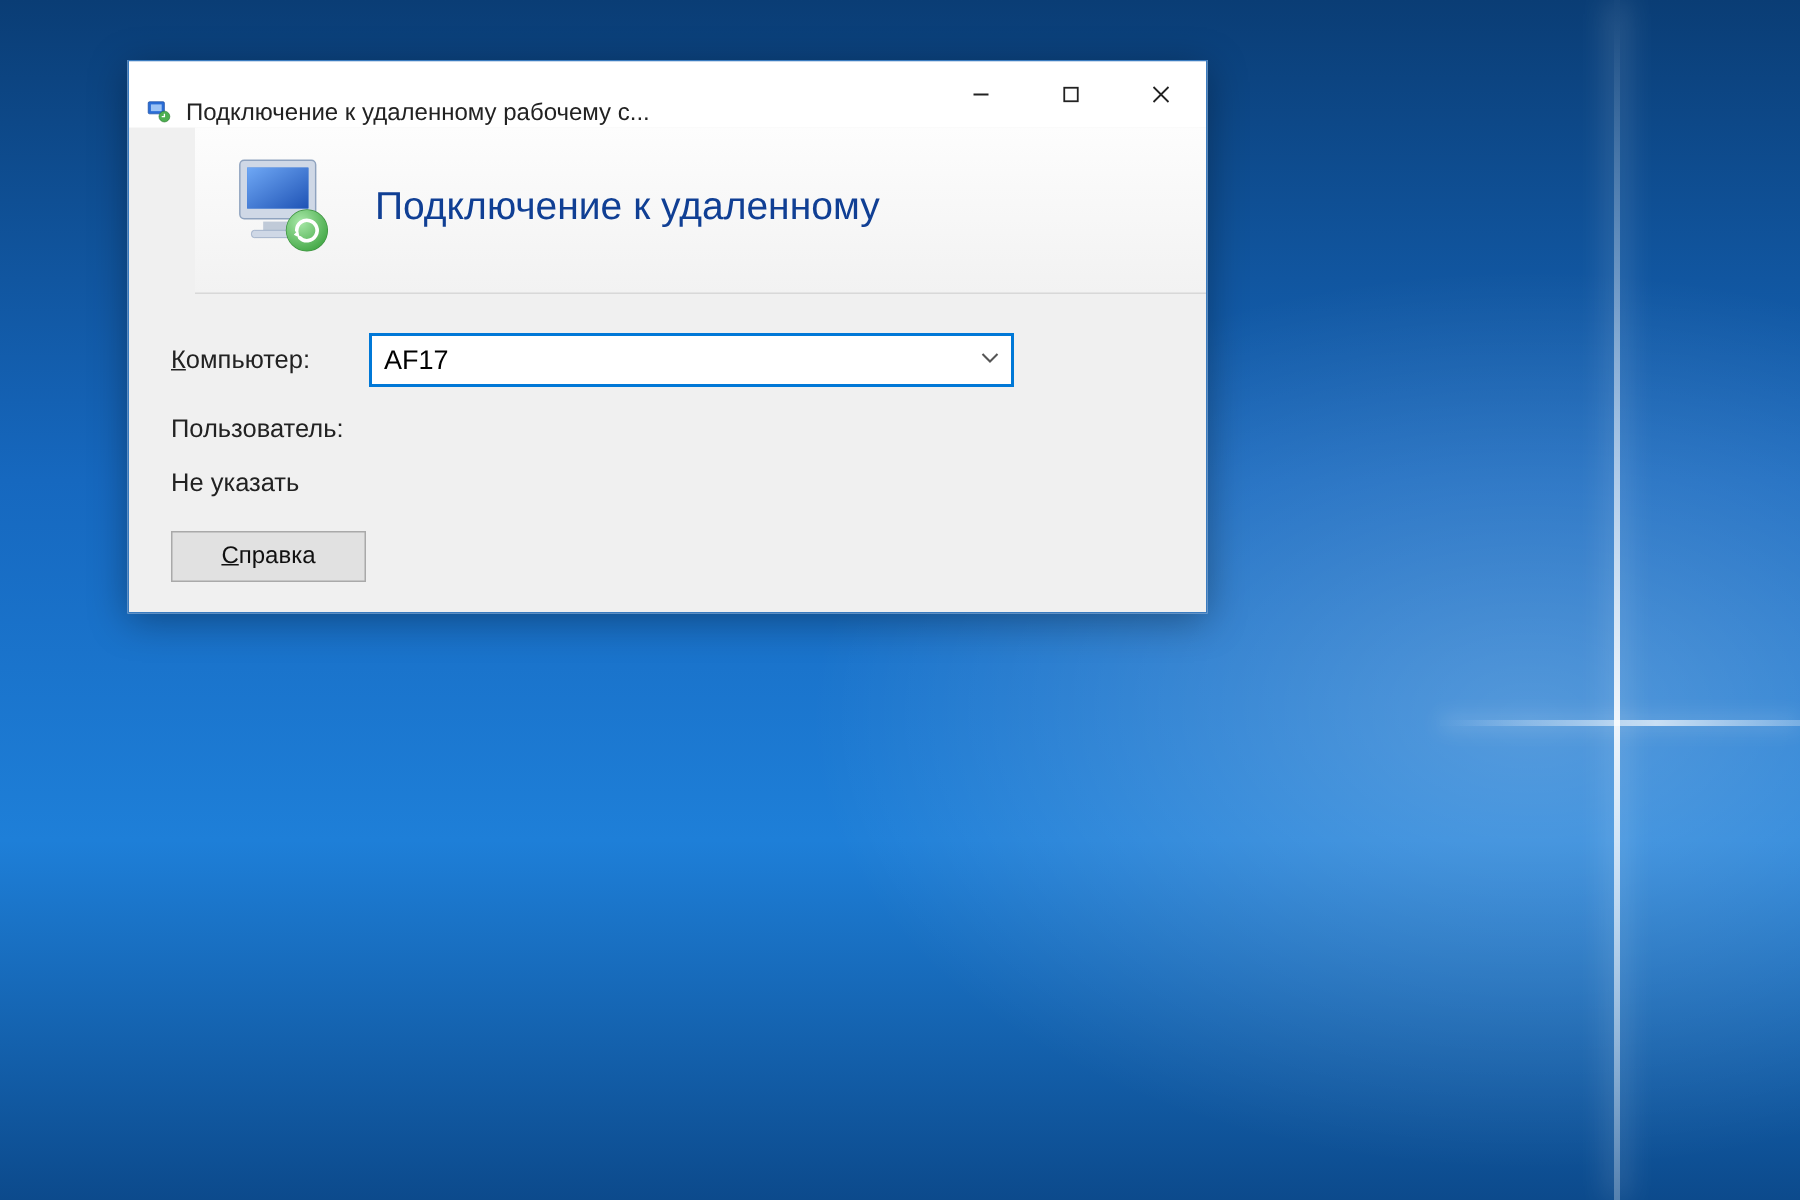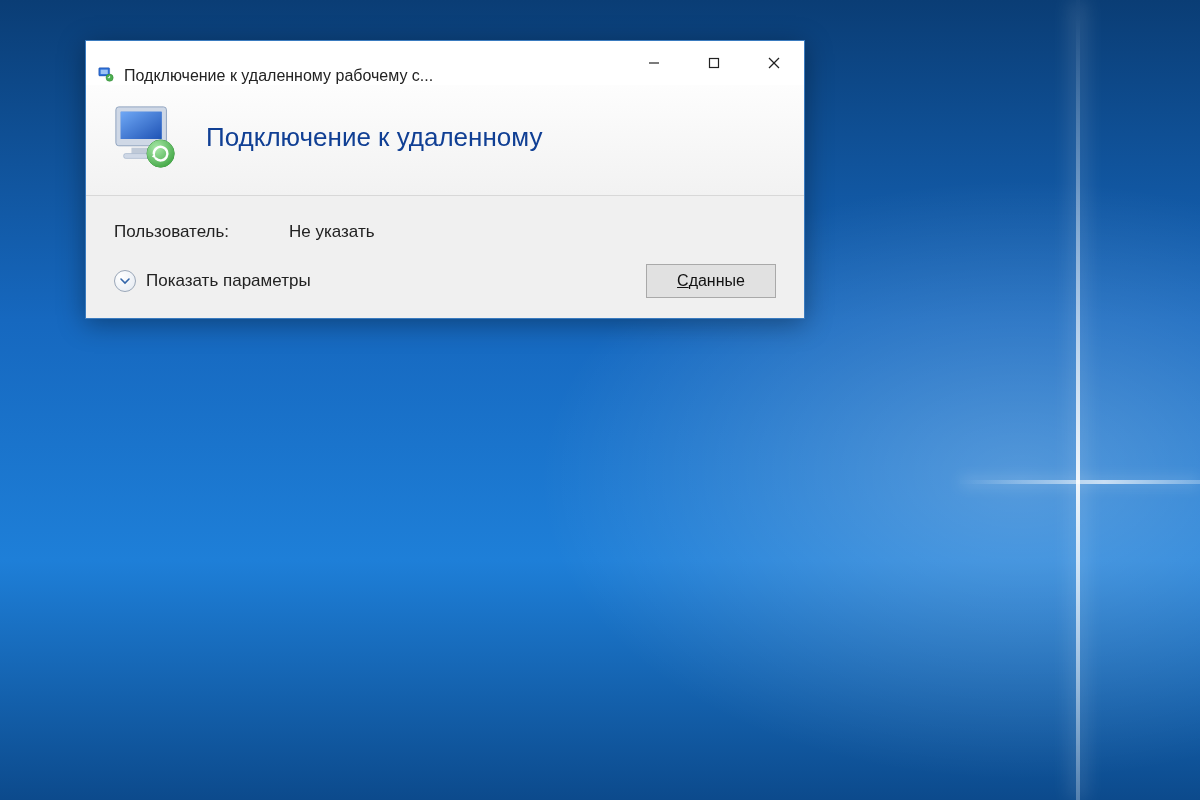--- a/index.html
+++ b/index.html
@@ -85,20 +85,21 @@
 }
 .win-btn svg { stroke: #222; stroke-width: 1.2; fill: none; }
 
 .header-banner {
   background: linear-gradient(#fdfdfd, #f2f2f2);
   border-bottom: 1px solid #d8d8d8;
   padding: 18px 22px 22px;
   display: flex;
   align-items: center;
   gap: 20px;
+  margin-left: 44px;
 }
 .rdp-art {
   width: 78px;
   height: 70px;
   position: relative;
 }
 .banner-text { line-height: 1.2; }
 .banner-line1 { font-size: 26px; color: #103f94; font-weight: 400; }
 .banner-line2 { font-size: 30px; color: #103f94; font-weight: 700; }
 
@@ -138,24 +139,25 @@
   background: transparent;
 }
 .combo .caret {
   color: #555;
   font-size: 11px;
   cursor: pointer;
   padding-left: 8px;
 }
 .user-row {
   display: flex;
-  gap: 60px;
+  gap: 16px;
   font-size: 17px;
   color: #222;
   margin-bottom: 18px;
+  flex-direction: column;
 }
 .info-text {
   font-size: 17px;
   color: #222;
   line-height: 1.35;
   margin-bottom: 30px;
   max-width: 540px;
 }
 .footer-row {
   display: flex;
@@ -261,37 +263,42 @@
         <path d="M45 55 l4 2 l-1 -5 z" fill="#fff"></path>
       </svg>
     </div>
     <div class="banner-text">
       <div class="banner-line1">Подключение к удаленному</div>
     </div>
   </div>
 
   <div class="body-area">
 
+    <div class="field-row">
+      <div class="field-label">
+        <span class="ul">К</span><span>омпьютер:</span>
+      </div>
+      <div class="combo">
+        <input type="text" value="AF17" style="">
+        <span class="caret">
+          <svg width="12" height="8" viewBox="0 0 12 8">
+              <path d="M1 1 L6 6 L11 1" stroke="#555" stroke-width="1.4" fill="none"></path>
+            </svg>
+        </span>
+      </div>
+    </div>
 
     <div class="user-row">
       <span>Пользователь:</span>
       <span>Не указать</span>
     </div>
 
 
     <div class="footer-row">
-      <div class="show-options">
-        <span class="expand-icon">
-          <svg width="12" height="12" viewBox="0 0 12 12">
-              <path d="M2 4 L6 8 L10 4" stroke="#3366aa" stroke-width="1.6" fill="none" stroke-linecap="round"></path>
-            </svg>
-        </span>
-        <span><span class="ul">П</span><span>оказать параметры</span></span>
-      </div>
       <div class="button-group">
         <button class="btn">
-          <span class="ul">С</span><span>данные</span>
+          <span class="ul">С</span><span>правка</span>
         </button>
       </div>
     </div>
 
   </div>
 </div>
 
 </body></html>

